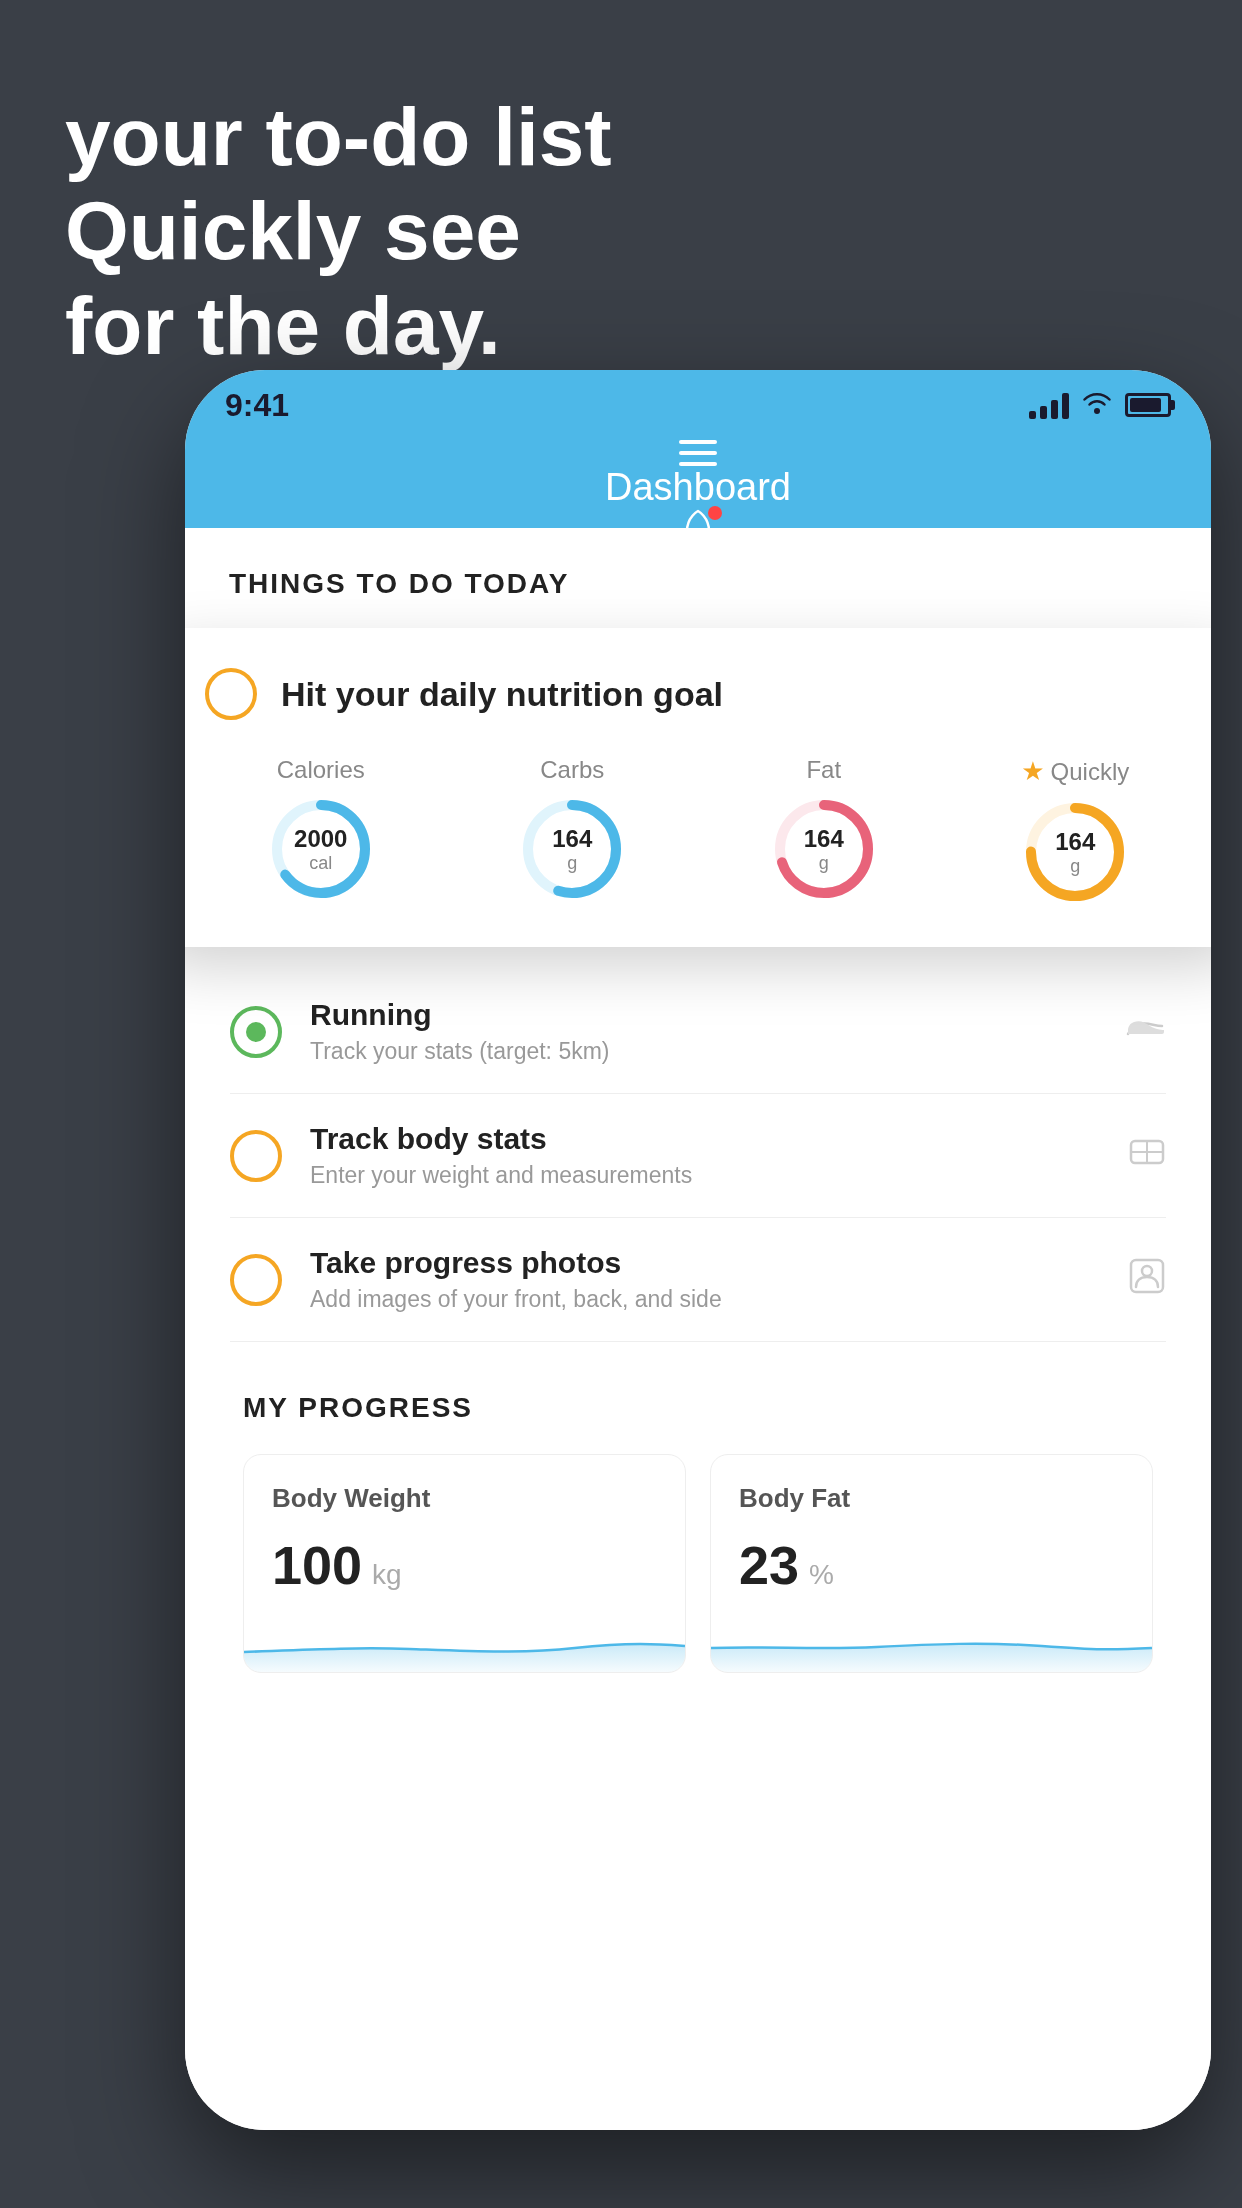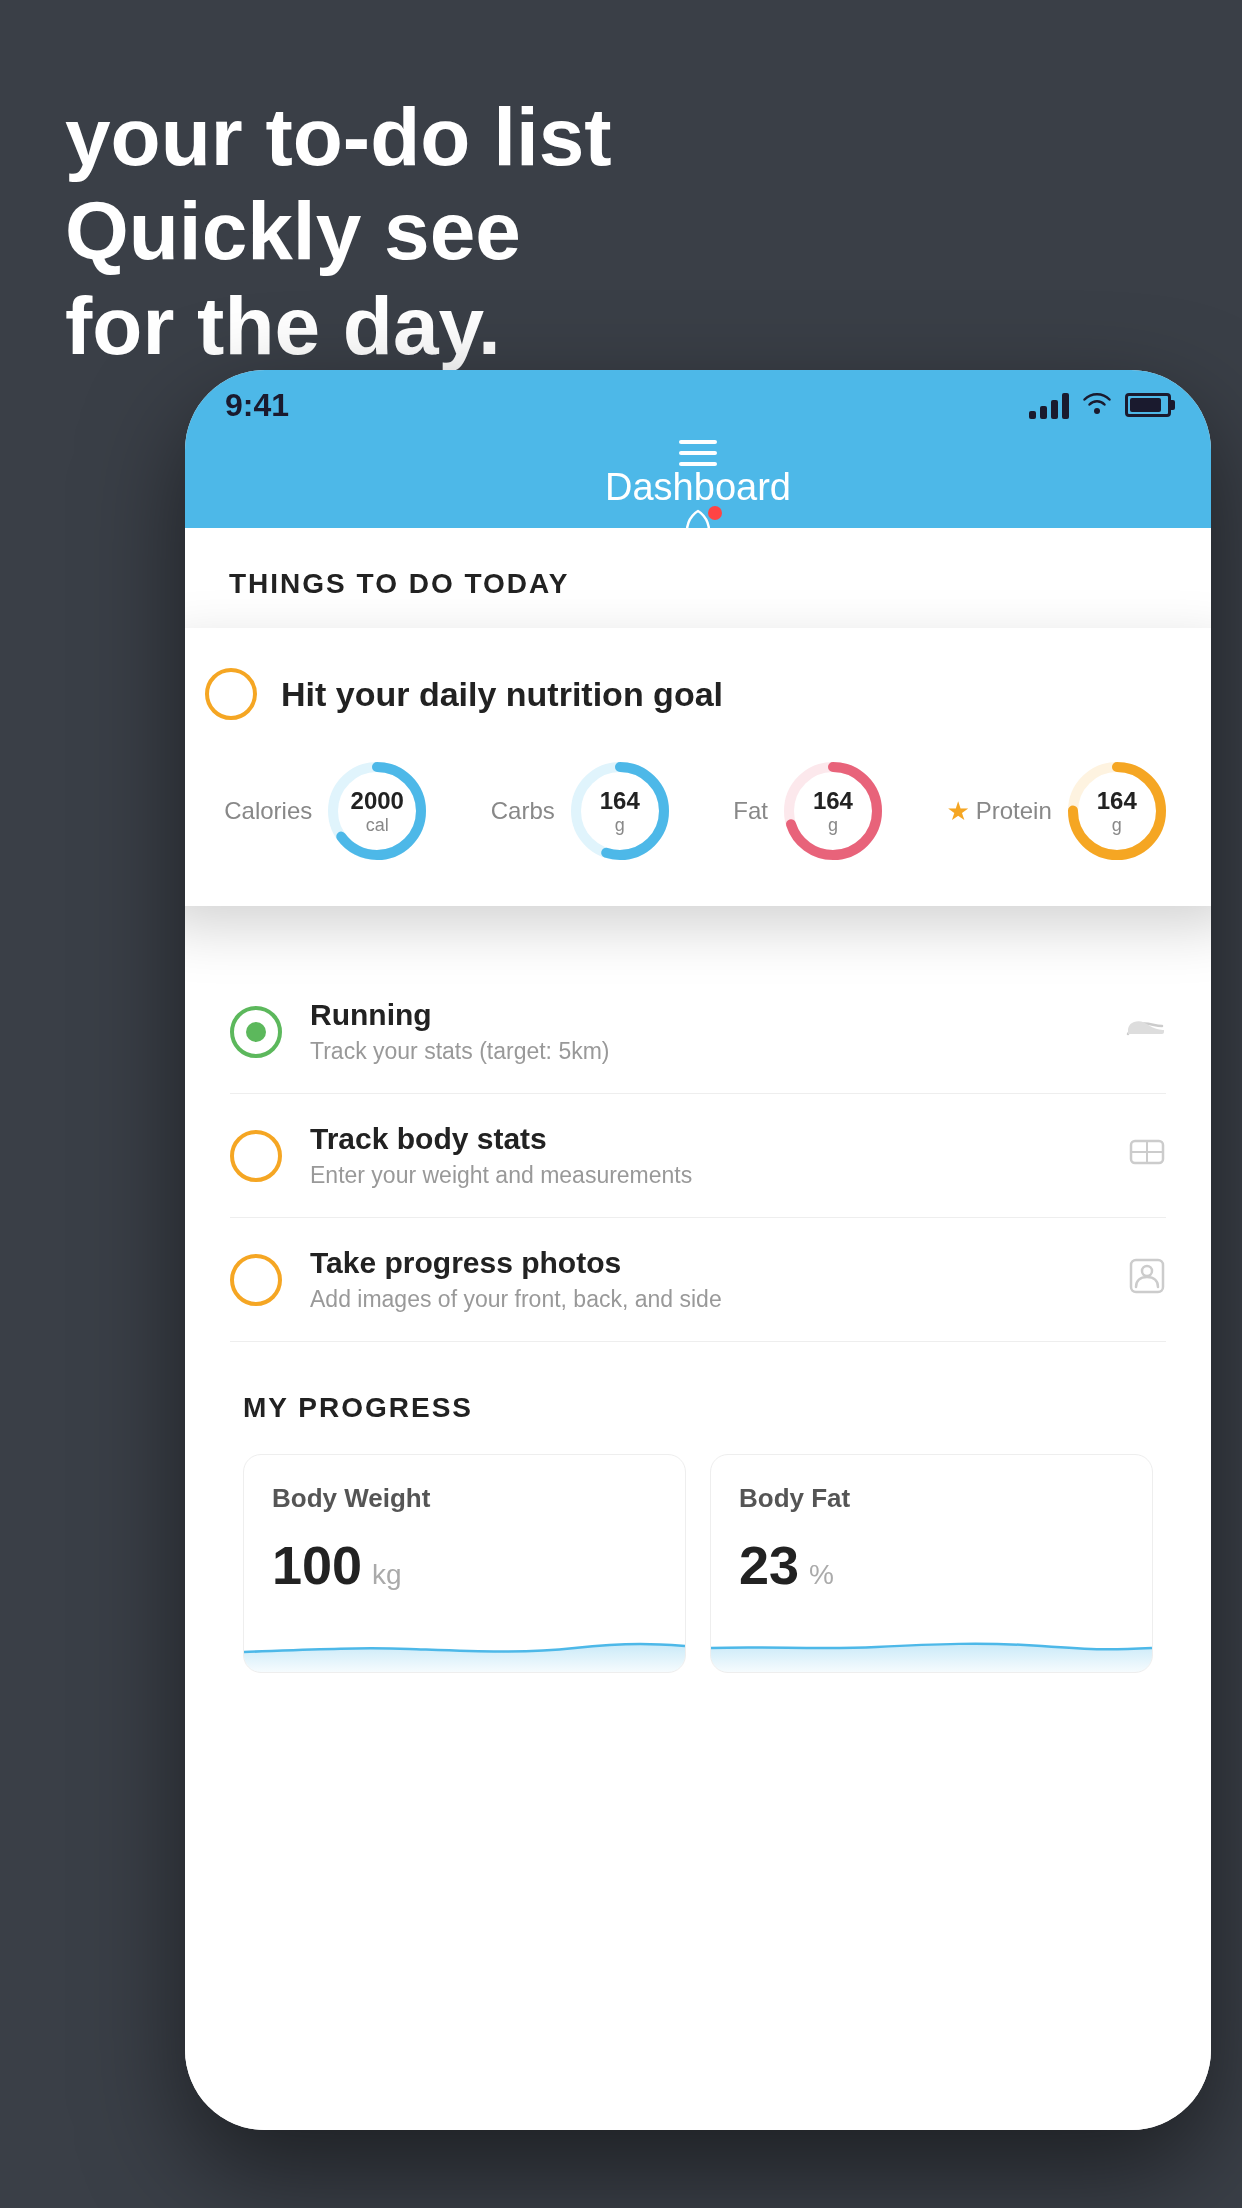--- a/index.html
+++ b/index.html
@@ -194,21 +194,21 @@
       font-weight: 600;
       color: #222;
     }
     .nutrition-row {
       display: flex;
       justify-content: space-around;
       gap: 20px;
     }
     .nutrition-item {
       display: flex;
-      flex-direction: row;
+      flex-direction: column;
       align-items: center;
       gap: 10px;
     }
     .nutrition-label {
       font-size: 24px;
       color: #888;
     }
     .ring-container {
       position: relative;
       width: 110px;
@@ -451,21 +451,21 @@
             <div class="ring-text">
               <span class="ring-value">164</span>
               <span class="ring-unit">g</span>
             </div>
           </div>
         </div>
 
         <div class="nutrition-item">
           <div style="display:flex;align-items:center;gap:6px;">
             <span class="star-icon">★</span>
-            <span class="nutrition-label">Protein</span>
+            <span class="nutrition-label">Quickly</span>
           </div>
           <div class="ring-container">
             <svg viewBox="0 0 110 110">
               <circle cx="55" cy="55" r="44" fill="none" stroke="#fef3e0" stroke-width="10"></circle>
               <circle cx="55" cy="55" r="44" fill="none" stroke="#f5a623" stroke-width="10" stroke-dasharray="276.5" stroke-dashoffset="69.1" stroke-linecap="round"></circle>
             </svg>
             <div class="ring-text">
               <span class="ring-value">164</span>
               <span class="ring-unit">g</span>
             </div>

